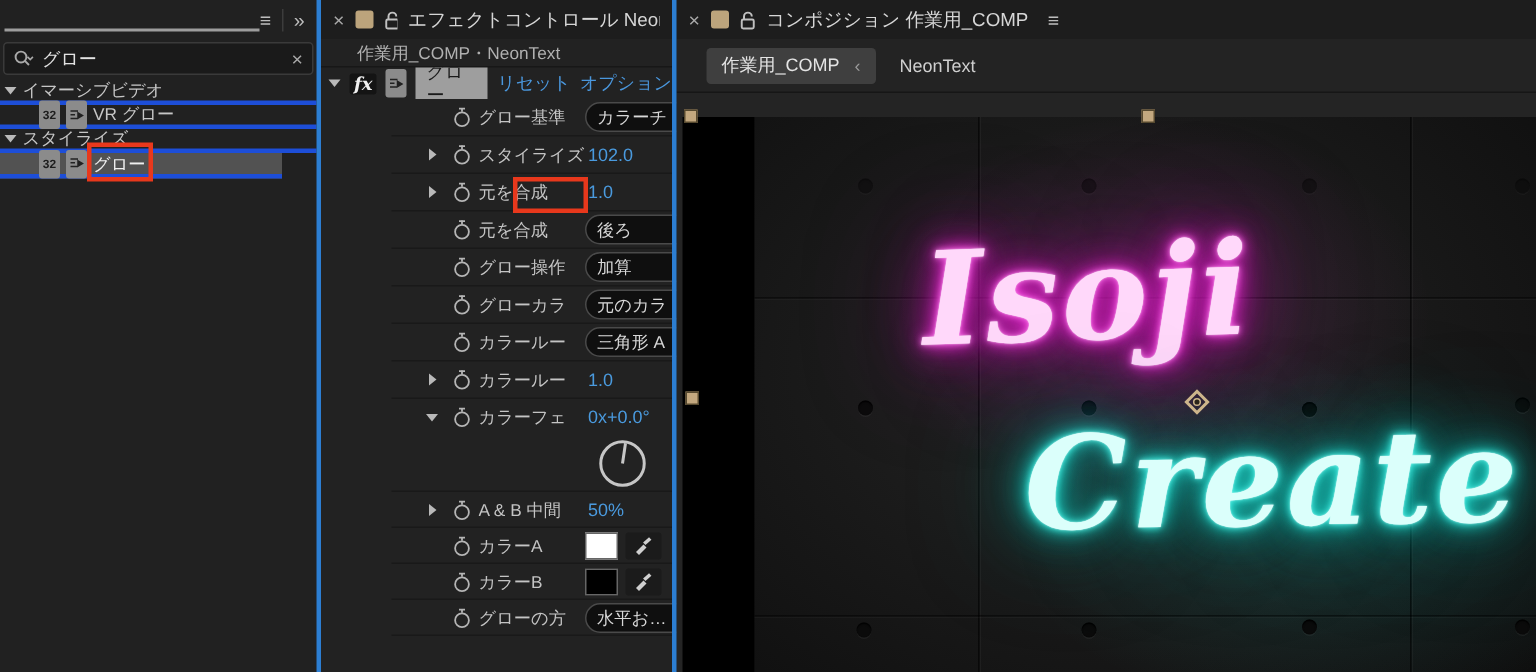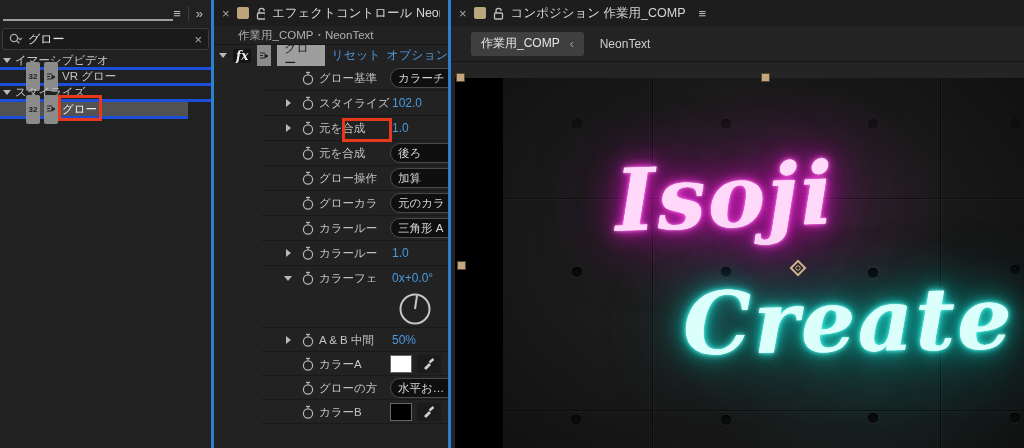--- a/index.html
+++ b/index.html
@@ -24,21 +24,21 @@
   .left-tab-underline{position:absolute;left:3px;top:19px;width:170px;height:2px;background:#9d9d9d;}
   .searchrow{position:absolute;left:2px;top:28px;width:207px;height:22px;background:#1a1a1a;
              border:1px solid #3a3a3a;border-radius:3px;display:flex;align-items:center;padding:0 6px;gap:4px;}
   .searchtext{flex:1;color:#e3e3e3;font-size:12px;}
   .tree{position:absolute;left:0;top:54px;right:0;}
   .trow{position:relative;height:16px;display:flex;align-items:center;gap:4px;
         border-bottom:3px solid #1d4ed8;font-size:11.5px;color:#c6c6c6;}
   .trow.cat{padding-left:3px;}
   .trow.item{padding-left:26px;}
   .trow.selected{background:#525252;width:188px;color:#efefef;}
-  .badge{width:14px;height:29px;border-radius:2px;background:#8b8b8b;color:#1d1d1d;
+  .badge{width:14px;height:19px;border-radius:2px;background:#8b8b8b;color:#1d1d1d;
          font-size:8px;font-weight:bold;display:flex;align-items:center;justify-content:center;flex:0 0 auto;}
 
   
   .mid-panel{position:absolute;left:214px;top:0;width:234px;height:448px;background:#222;}
   .subheader{position:absolute;top:26px;left:0;right:0;height:19px;display:flex;align-items:center;
              padding-left:24px;font-size:11.5px;color:#b0b0b0;border-bottom:1px solid #171717;background:#222;}
   .fxheader{position:absolute;top:45px;left:0;right:0;height:21px;display:flex;align-items:center;gap:6px;padding-left:5px;overflow:hidden;}
   .fxbadge{font-family:"DejaVu Serif",serif;font-style:italic;font-weight:bold;font-size:12px;
            color:#f0f0f0;background:#141414;border-radius:2px;padding:0 3px;line-height:14px;}
   .fxname{background:#9e9e9e;color:#1a1a1a;font-size:12px;padding:1px 7px;line-height:15px;}
@@ -316,40 +316,40 @@
             </svg>
         </span>
       </div>
 
       <div class="prow short">
         <svg class="sw-ic" width="14" height="15">
             <circle cx="7" cy="8.5" r="4.6" fill="none" stroke="#b5b5b5" stroke-width="1.2"></circle>
             <line x1="7" y1="1" x2="7" y2="3.5" stroke="#b5b5b5" stroke-width="1.2"></line>
             <line x1="5" y1="1.4" x2="9" y2="1.4" stroke="#b5b5b5" stroke-width="1.2"></line>
           </svg>
-        <span class="plabel">グローの方</span>
-        <span class="dropdown">
-          <span class="ddval">水平お…</span>
-          <span class="chev-d"></span>
-        </span>
-      </div>
-
-      <div class="prow short">
-        <svg class="sw-ic" width="14" height="15">
-            <circle cx="7" cy="8.5" r="4.6" fill="none" stroke="#b5b5b5" stroke-width="1.2"></circle>
-            <line x1="7" y1="1" x2="7" y2="3.5" stroke="#b5b5b5" stroke-width="1.2"></line>
-            <line x1="5" y1="1.4" x2="9" y2="1.4" stroke="#b5b5b5" stroke-width="1.2"></line>
-          </svg>
         <span class="plabel">カラーB</span>
         <span class="swatch" style="background:#000000;"></span>
         <span class="eyebox">
           <svg width="14" height="12">
               <path d="M2 10 L7 5 L9 7 L4 12 Z" fill="#cfcfcf"></path>
               <line x1="7.5" y1="4.5" x2="11.5" y2="1" stroke="#cfcfcf" stroke-width="2.4"></line>
             </svg>
+        </span>
+      </div>
+
+      <div class="prow short">
+        <svg class="sw-ic" width="14" height="15">
+            <circle cx="7" cy="8.5" r="4.6" fill="none" stroke="#b5b5b5" stroke-width="1.2"></circle>
+            <line x1="7" y1="1" x2="7" y2="3.5" stroke="#b5b5b5" stroke-width="1.2"></line>
+            <line x1="5" y1="1.4" x2="9" y2="1.4" stroke="#b5b5b5" stroke-width="1.2"></line>
+          </svg>
+        <span class="plabel">グローの方</span>
+        <span class="dropdown">
+          <span class="ddval">水平お…</span>
+          <span class="chev-d"></span>
         </span>
       </div>
 
     </div>
   </section>
 
   <div class="blue-divider" style="left:448px;"></div>
 
   <section class="right-panel">
     <div class="tabbar">

